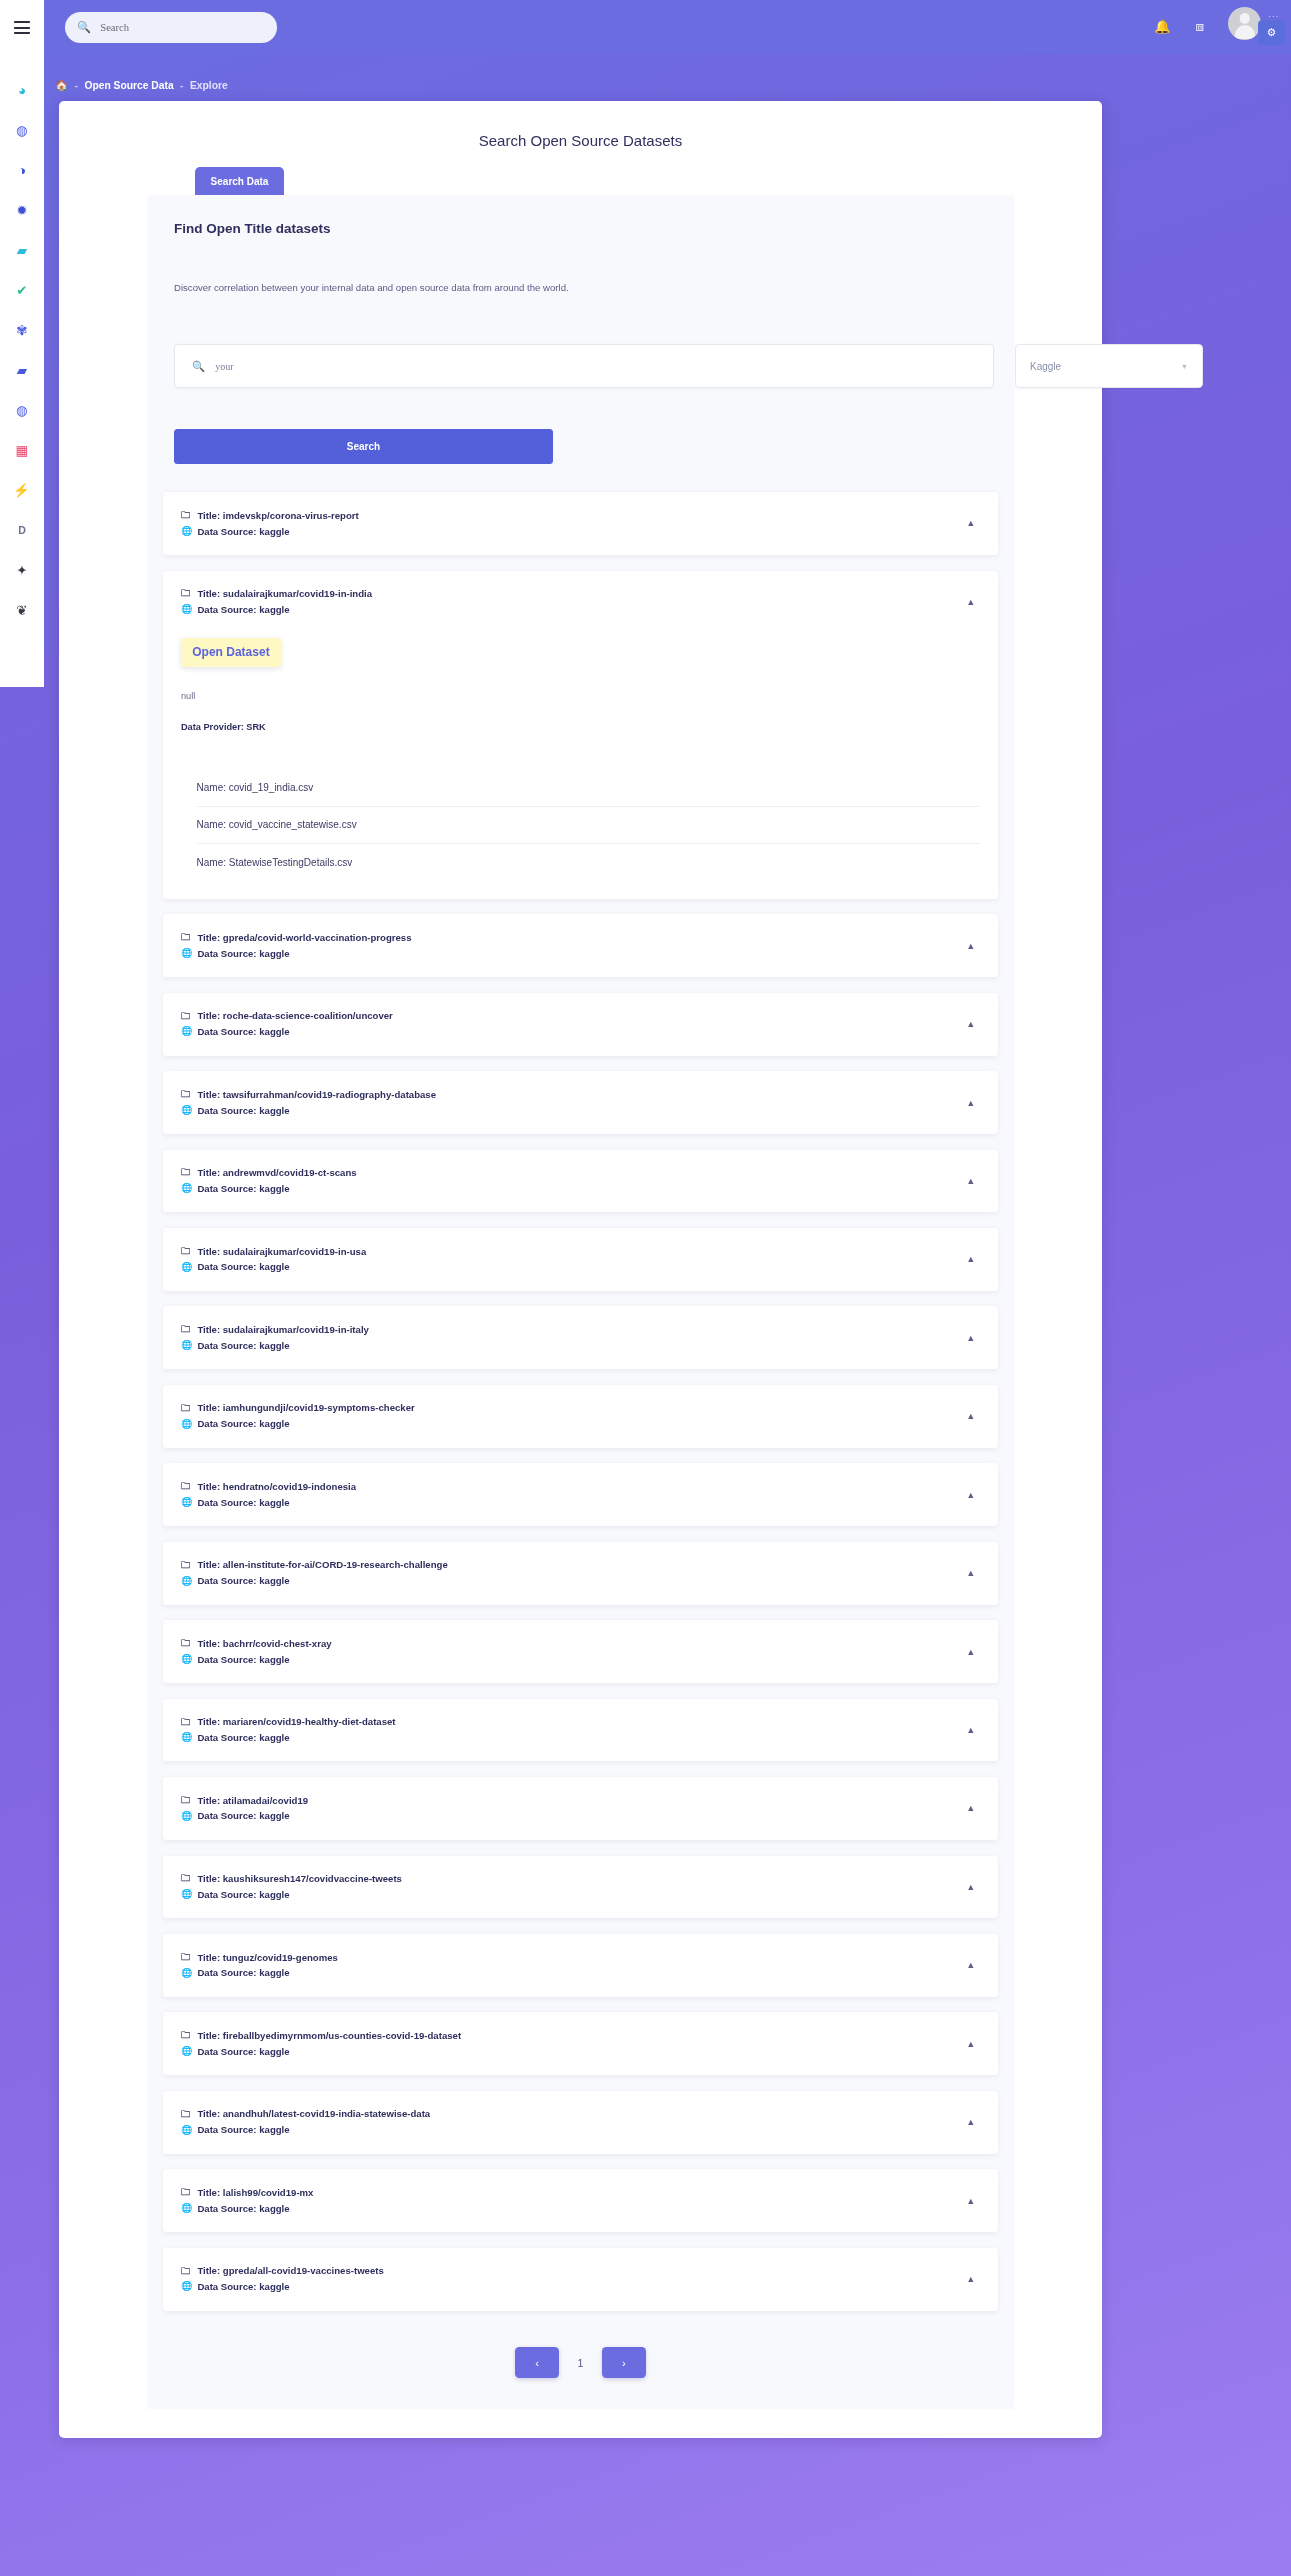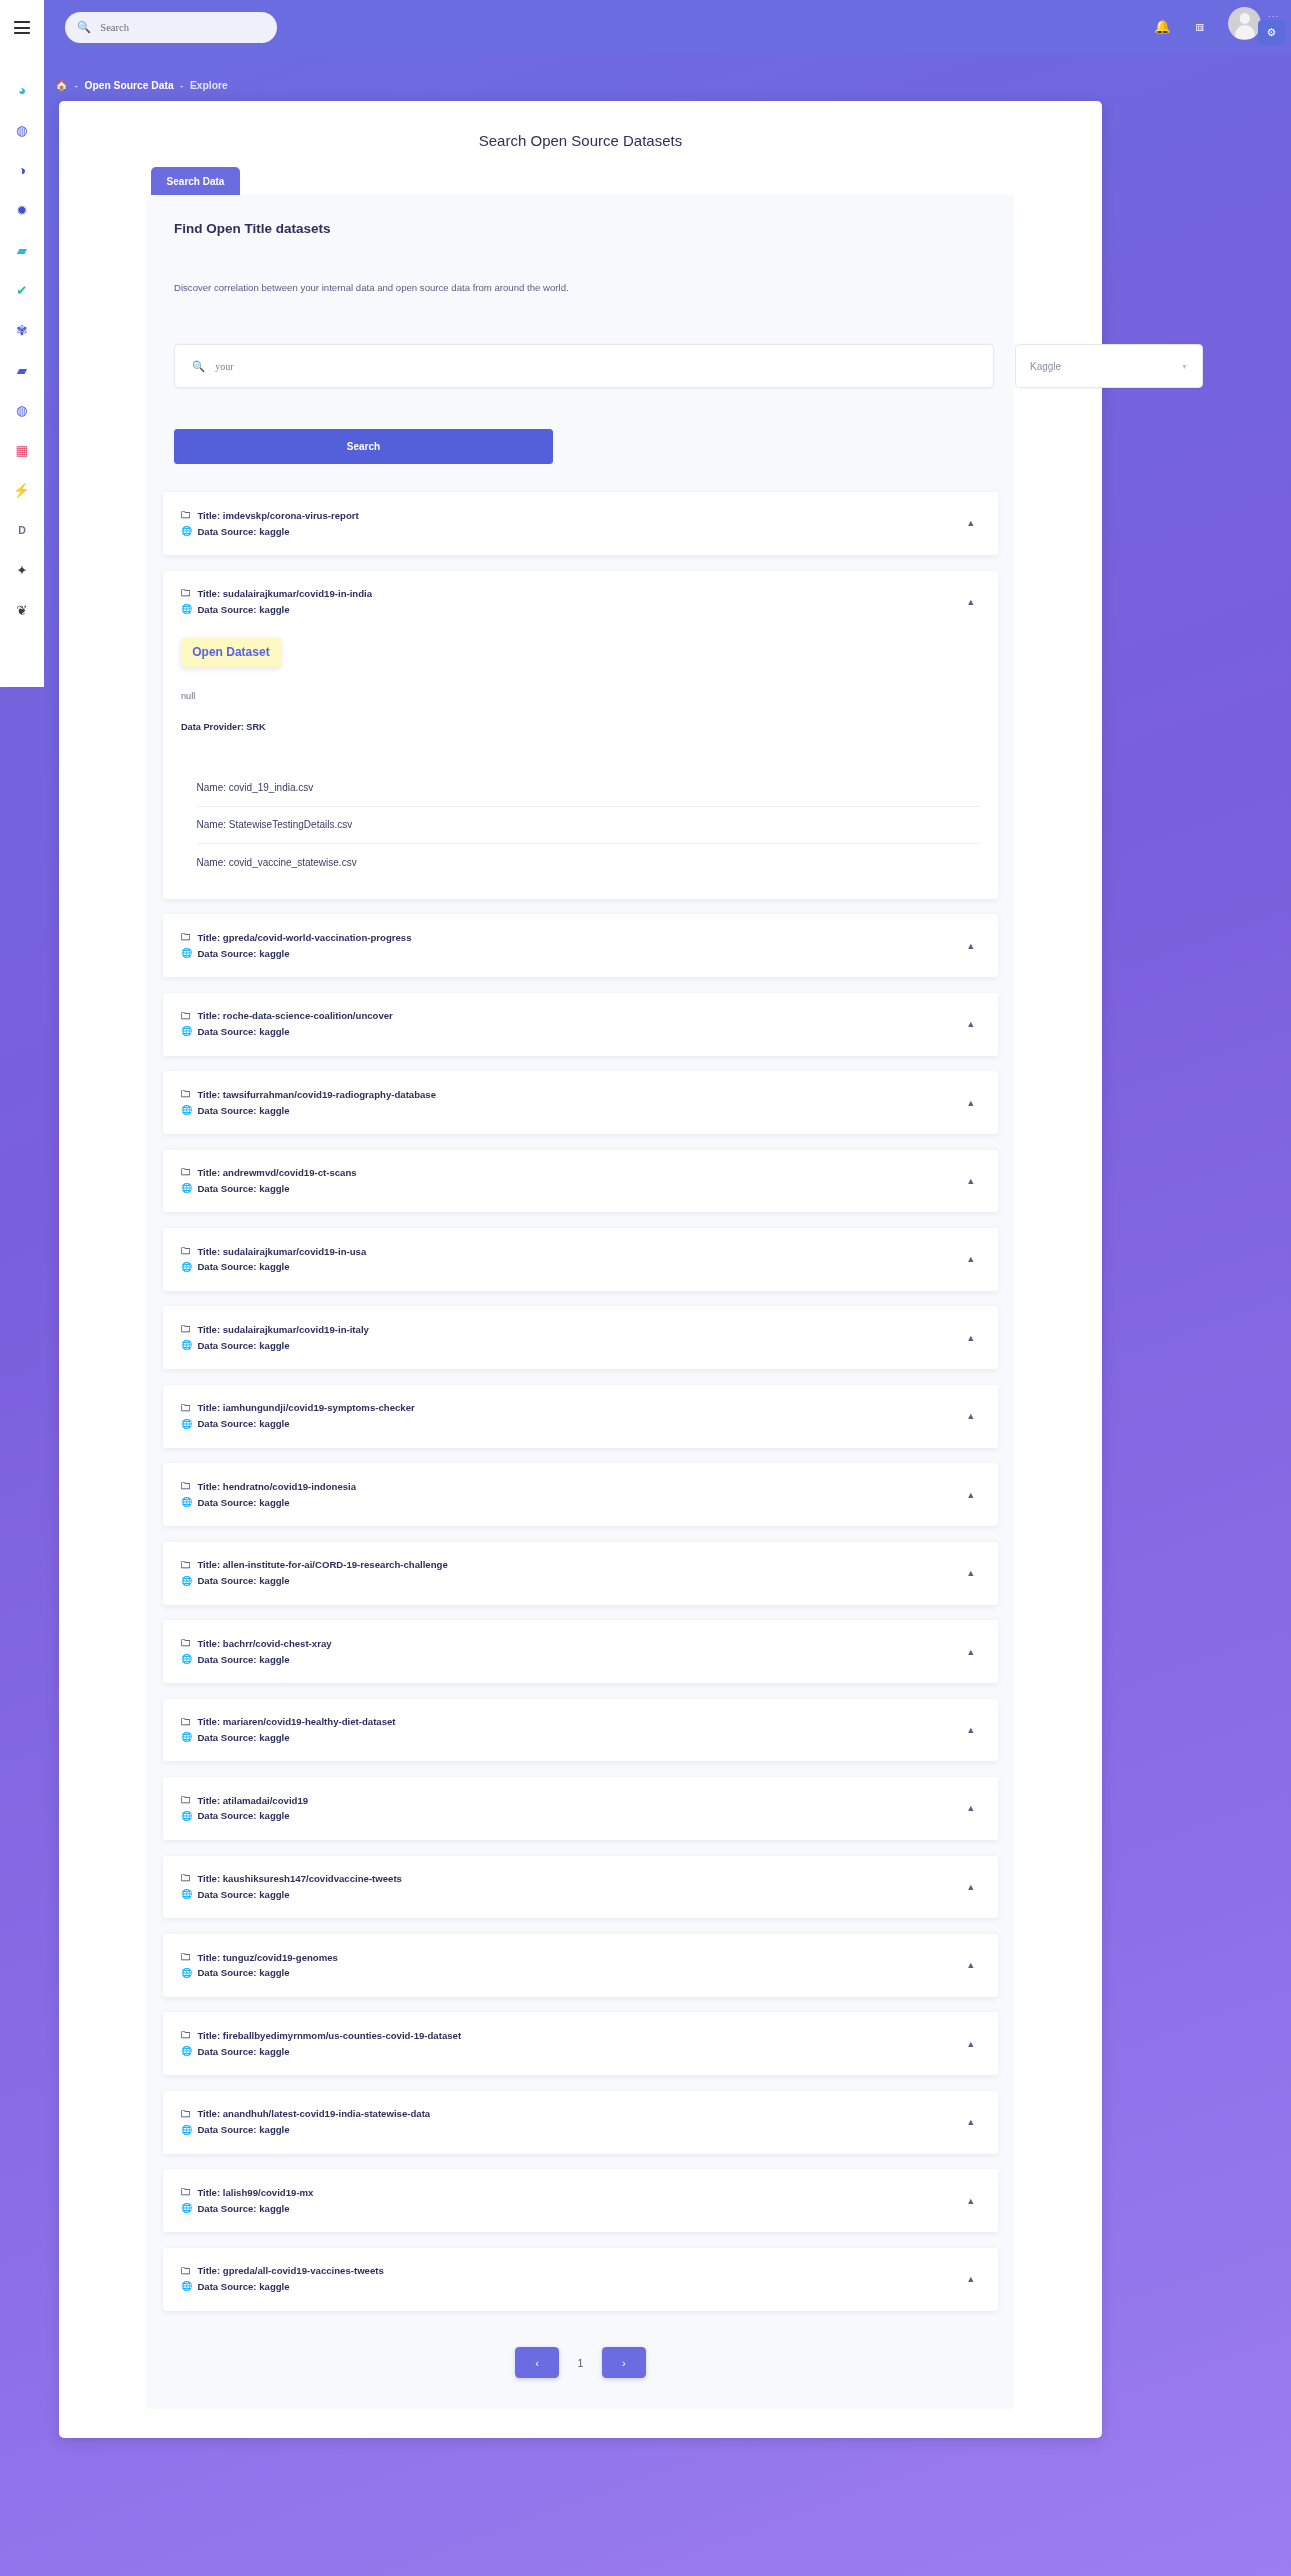--- a/index.html
+++ b/index.html
@@ -122,20 +122,21 @@
 
   
   .tabstrip { position: relative; margin-top: 18.4px; padding-left: 92px; }
   .tab {
     display: inline-block;
     background: #6b6ce0; color: #ffffff;
     font-size: 10px; font-weight: bold;
     padding: 8.5px 15.6px;
     border-radius: 5px 5px 0 0;
     cursor: pointer;
+    margin-left: 44px;
   }
 
   
   .panel {
     margin: 0 88px 0 88px;
     background: #f8f9fc;
     border-radius: 2.8px;
     padding: 0 0 25.5px 0;
   }
   .panel-inner { padding: 25.5px 27px 0 27px; }
@@ -365,22 +366,22 @@
               </div>
               <div class="res-line">
                 <span class="gi">🌐</span>
                 <span>Data Source: kaggle</span>
               </div>
             </div>
             <div class="chev">▲</div>
           </div>
           <div class="res-body"><button class="open-btn">Open Dataset</button><div class="res-null">null</div><div class="res-provider">Data Provider: SRK</div><div class="file-list">
               <div class="file-row">Name: covid_19_india.csv</div>
+              <div class="file-row">Name: covid_vaccine_statewise.csv</div>
               <div class="file-row">Name: StatewiseTestingDetails.csv</div>
-              <div class="file-row">Name: covid_vaccine_statewise.csv</div>
             </div></div>
         </div>
         <div class="res-card">
           <div class="res-head">
             <div class="res-lines">
               <div class="res-line">
                 <span class="gi">🗀</span>
                 <span>Title: gpreda/covid-world-vaccination-progress</span>
               </div>
               <div class="res-line">

